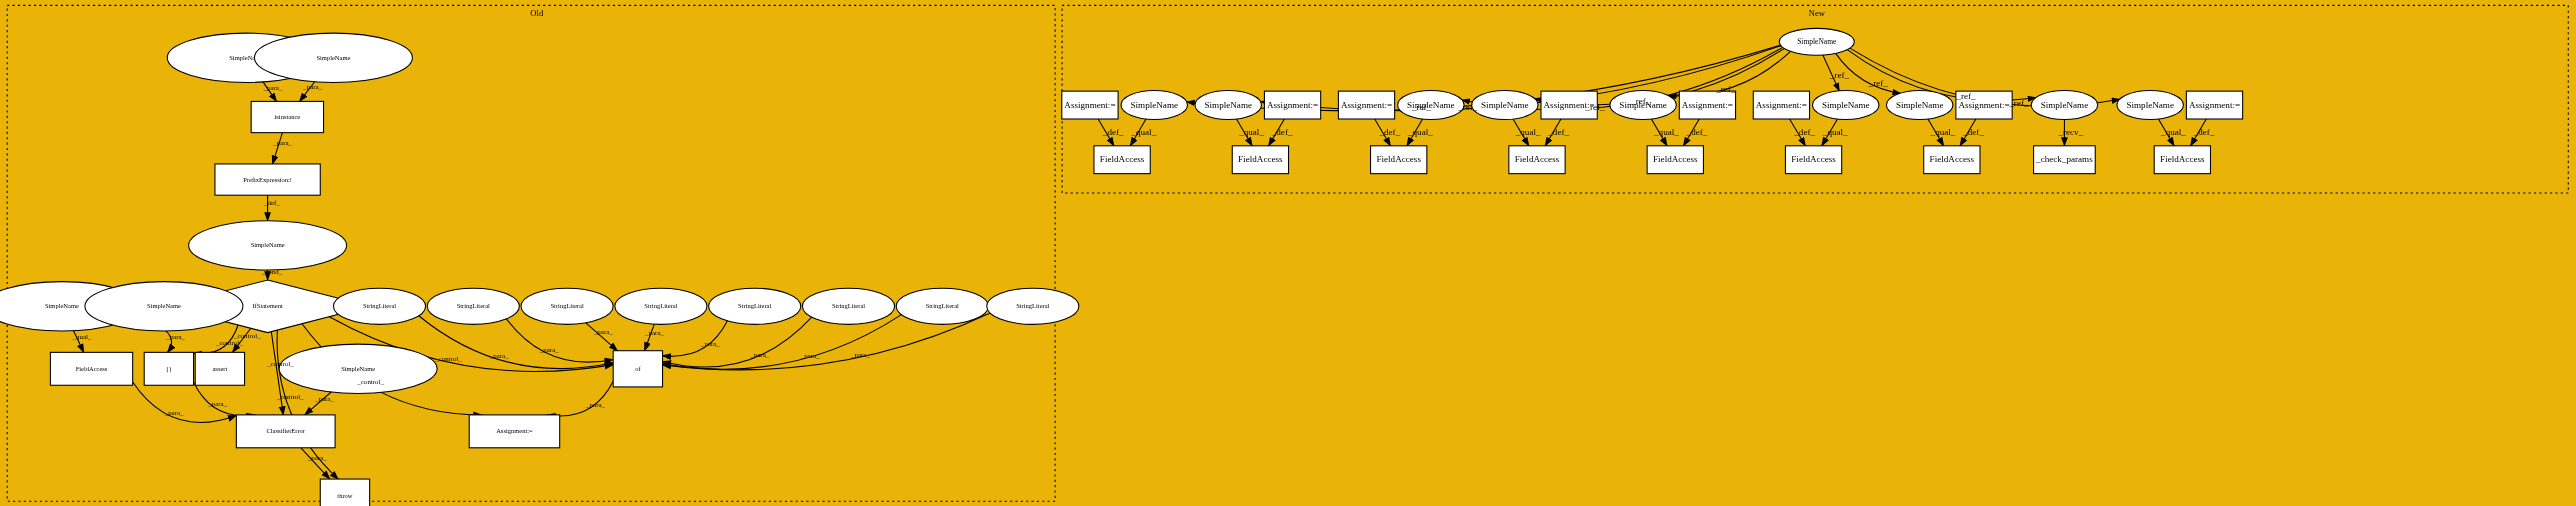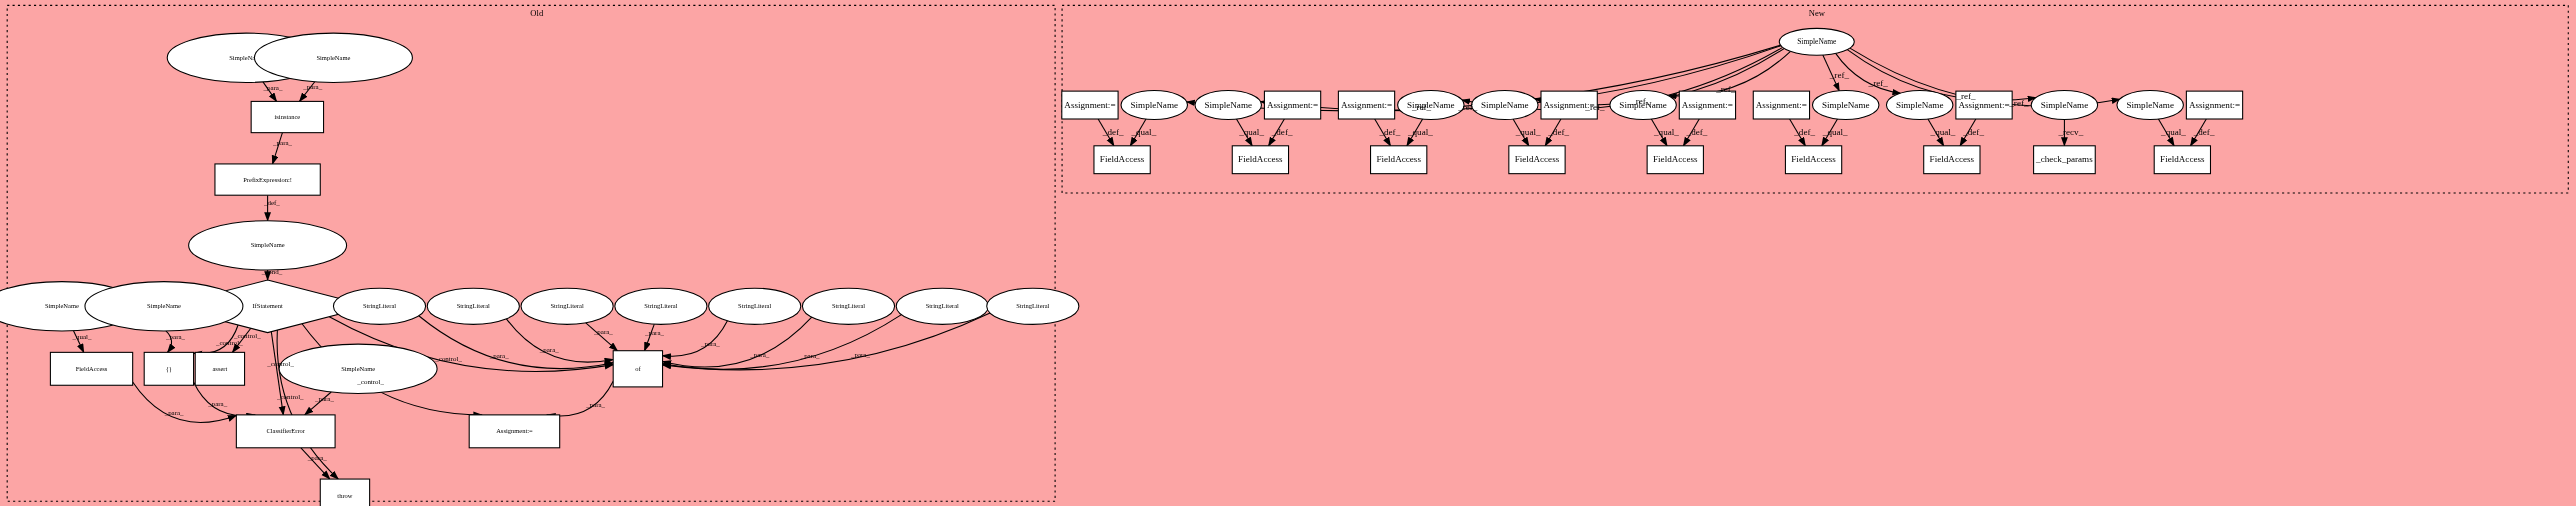--- a/index.html
+++ b/index.html
@@ -1,17 +1,17 @@
 <!DOCTYPE html>
 <html style="font-size:8.6px"><head>
 <meta charset="utf-8">
 <style>
   html,body{margin:0;padding:0;background:#ffffff;}
   body{font-family:"Liberation Serif", serif;}
-  #canvas{position:relative;width:2576px;height:506px;background:#fca5a5;overflow:hidden;}
+  #canvas{position:relative;width:2576px;height:506px;background:#eab308;overflow:hidden;}
   svg.graph{position:absolute;left:0;top:0;width:2576px;height:506px;}
   .cluster-box{fill:none;stroke:#000000;stroke-width:2;stroke-dasharray:4 6;}
   .node-shape{fill:#ffffff;stroke:#000000;stroke-width:2;}
   .node-label{font-family:"Liberation Serif", serif;fill:#000000;text-anchor:middle;dominant-baseline:middle;}
   .edge-path{fill:none;stroke:#000000;stroke-width:2;}
   .edge-label{font-family:"Liberation Serif", serif;fill:#000000;text-anchor:middle;dominant-baseline:middle;}
   .cluster-title{font-family:"Liberation Serif", serif;fill:#000000;text-anchor:middle;dominant-baseline:middle;}
 </style>
 </head>
 <body>

